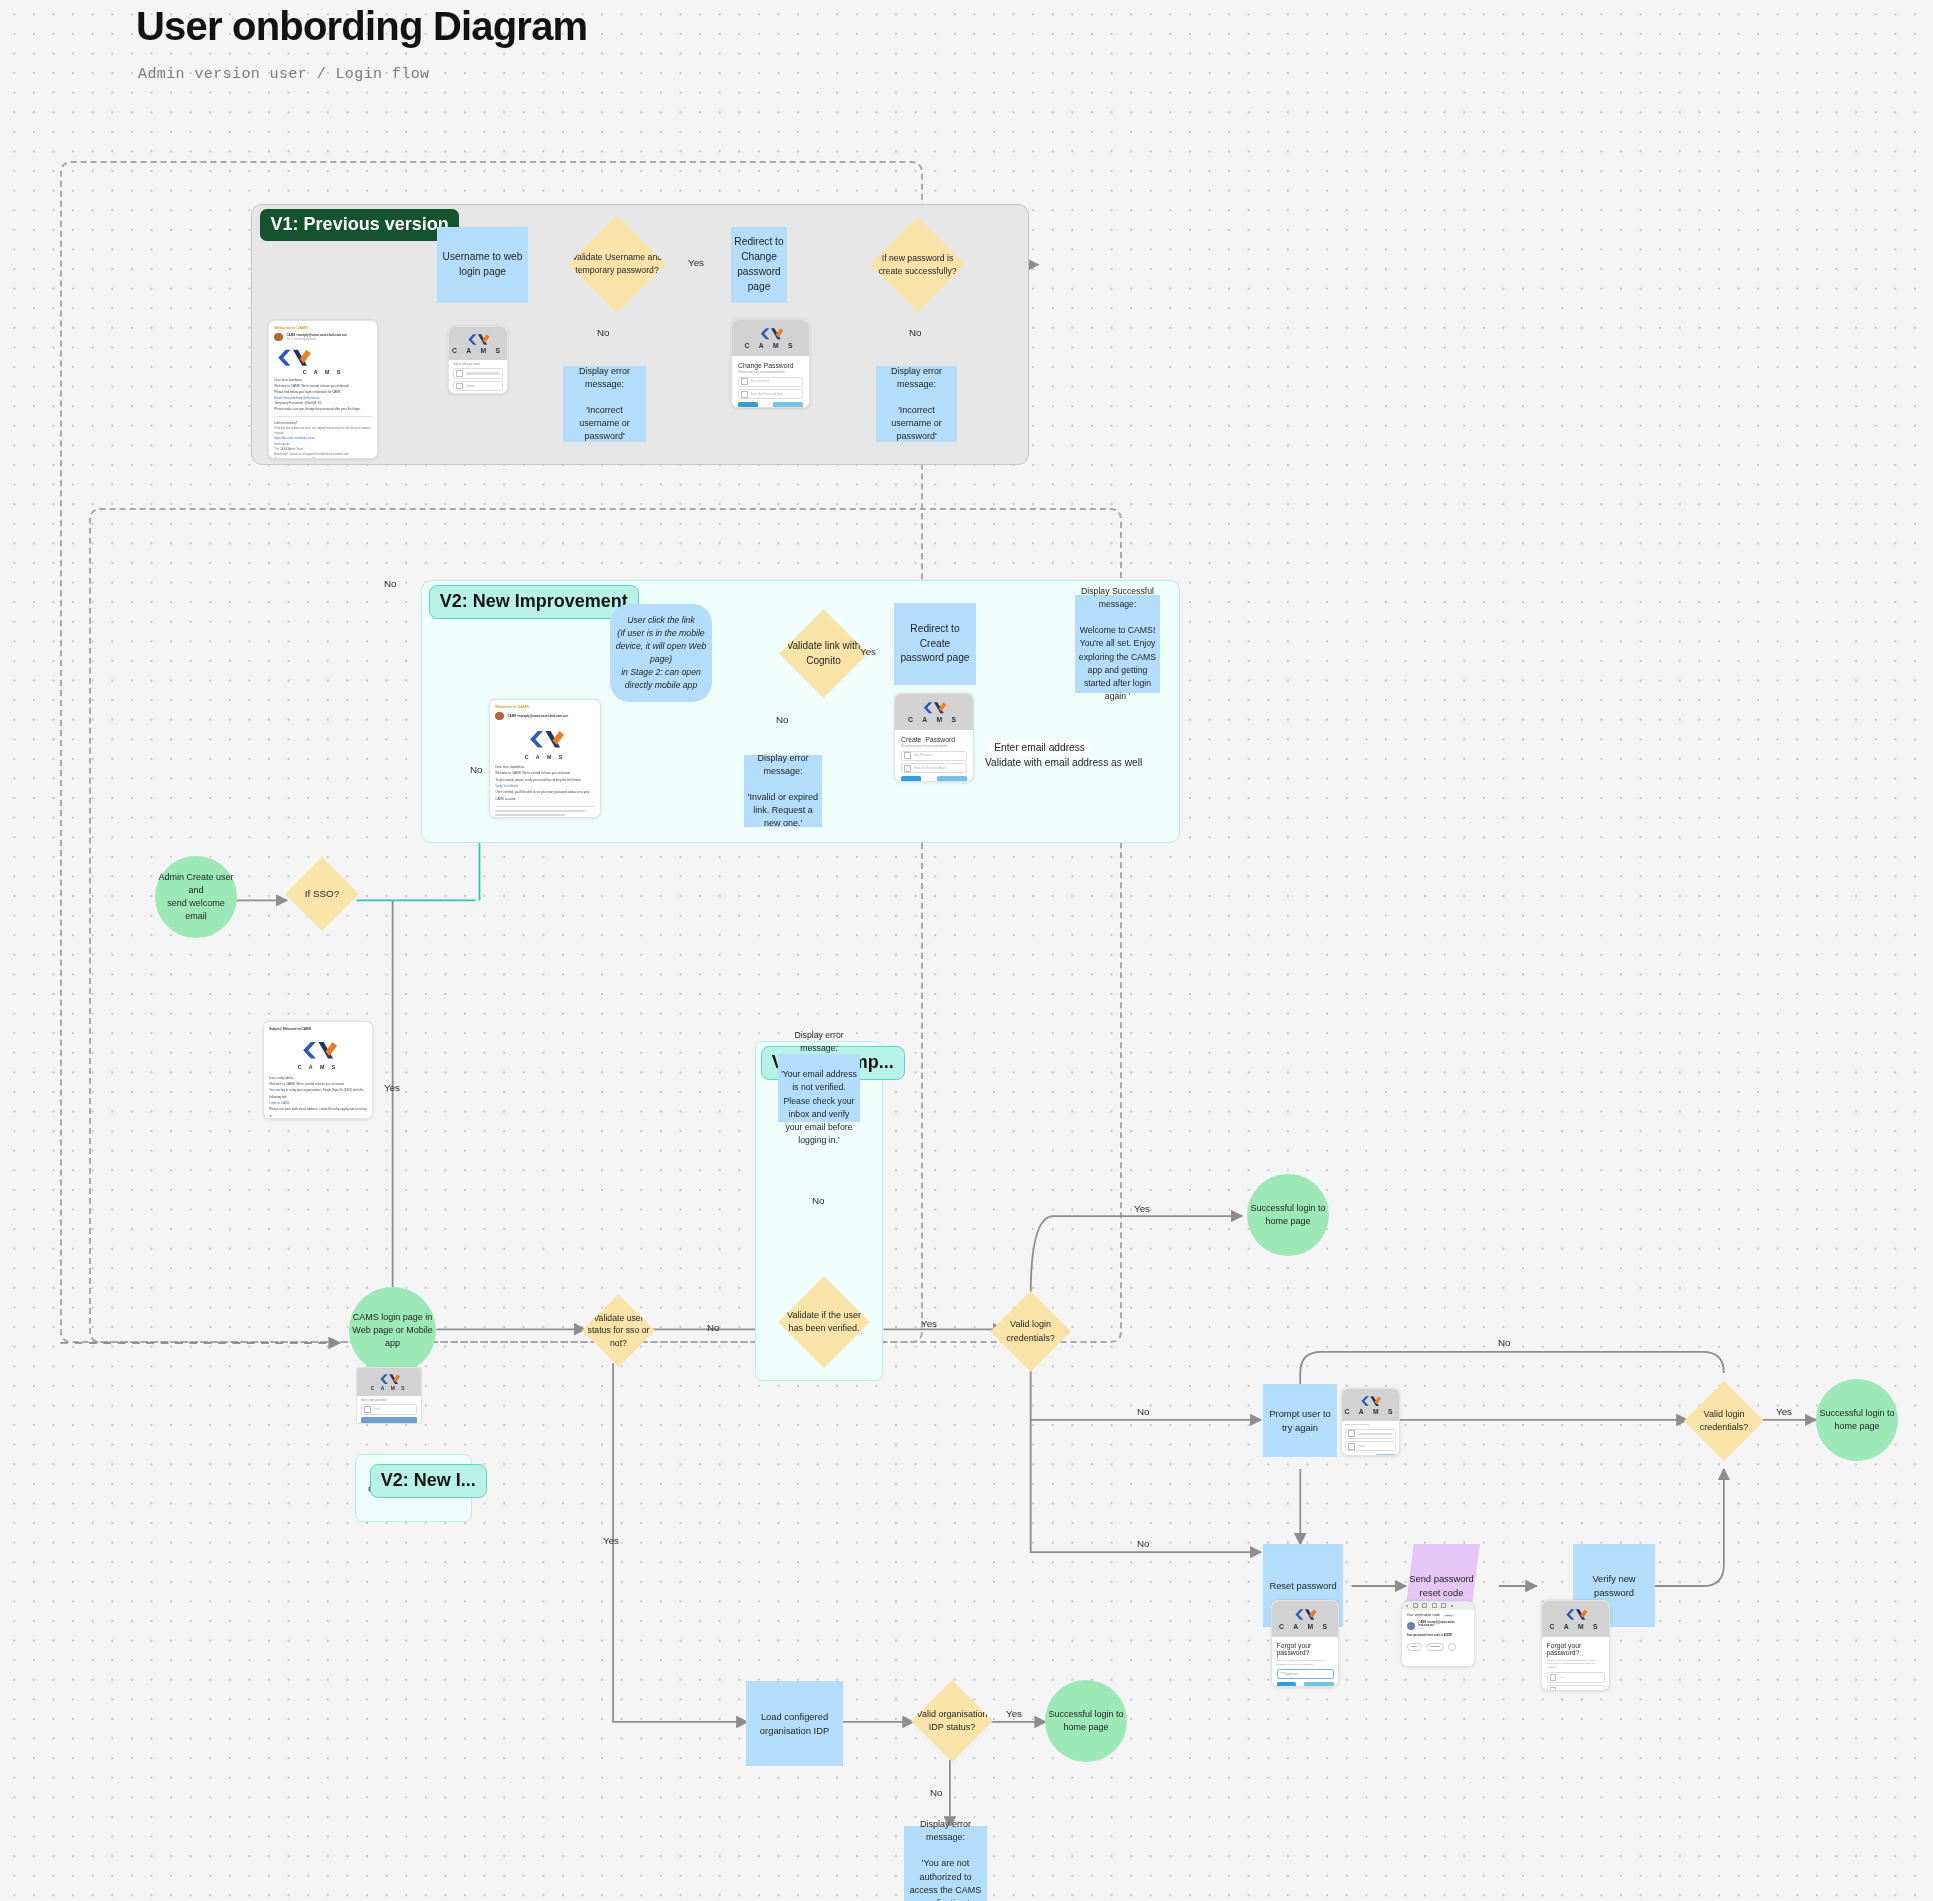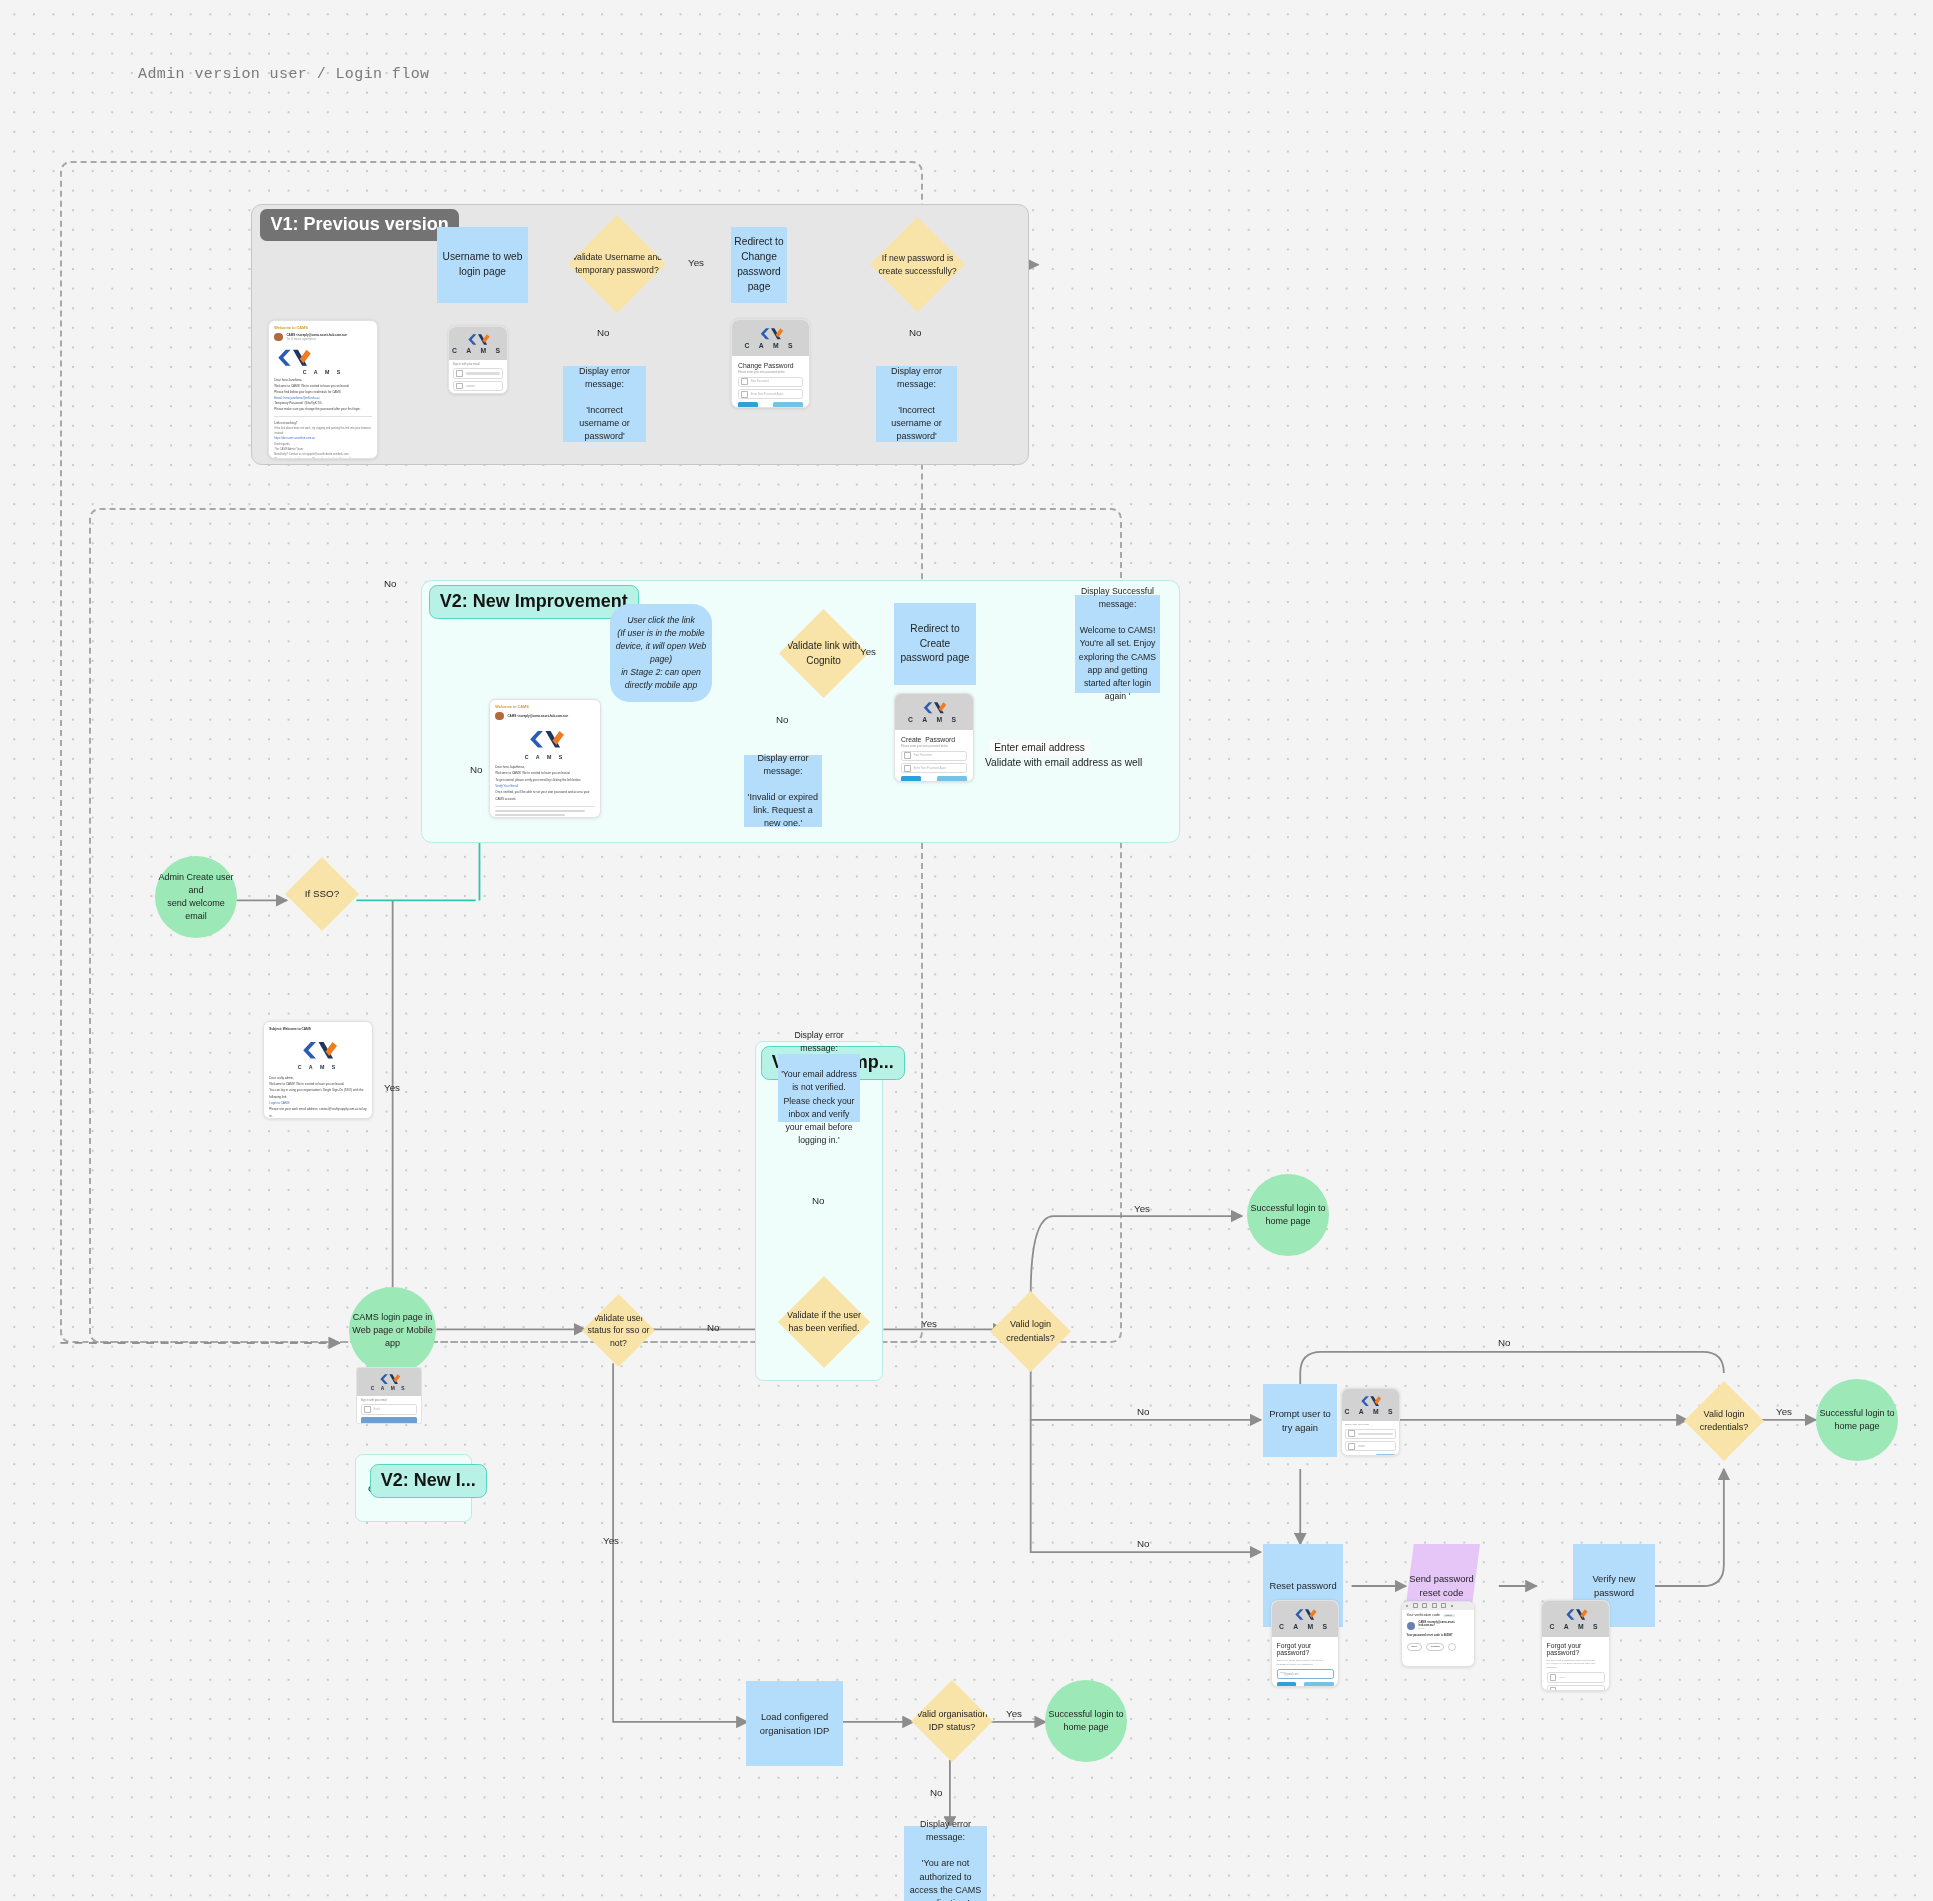--- a/index.html
+++ b/index.html
@@ -36,21 +36,21 @@
   }
   .panel-v2{
     background:#effdfb;border:1.1px solid #b9ece6;border-radius:10.6px;
   }
   .panel-v2b{
     background:#effdfb;border:1.1px solid #b9ece6;border-radius:7.6px;
   }
 
   
   .pill-dark{
-    background:#737373;color:#ffffff;border-radius:6.8px;
+    background:#14532d;color:#ffffff;border-radius:6.8px;
     font-size:18px;font-weight:bold;padding:6px 10.6px 7.6px 10.6px;white-space:nowrap;
     line-height:1;
   }
   .pill-teal{
     background:#b8f2e6;color:#141414;border:1.5px solid #56d6c0;border-radius:8.3px;
     font-size:18px;font-weight:bold;padding:6px 9.8px 7.6px 9.8px;white-space:nowrap;
     line-height:1;
   }
 
   
@@ -116,20 +116,21 @@
   .btn-row{display:flex;justify-content:space-between;align-items:center;margin-top:3px;}
   .mail-top{display:flex;gap:3.8px;align-items:center;}
   .avatar{width:8.3px;height:8.3px;border-radius:50%;background:#b06a3b;flex:none;}
   .hr{height:0.8px;background:#e0e0e0;margin:3.8px 0;}
 </style>
 </head>
 <body>
 
 <div id="canvas">
 
+  <div class="abs page-title">User onbording Diagram</div>
   <div class="abs page-sub">Admin version user / Login flow</div>
 
   <div class="abs dashed-box" style="left:60px;top:161px;width:863px;height:1182px;"></div>
   <div class="abs dashed-box" style="left:89px;top:508px;width:1033px;height:835px;"></div>
 
   <svg id="wires" viewBox="0 0 2560 2518" width="1933" height="1902">
     <defs>
       <marker id="ah" viewBox="0 0 10 10" refX="9" refY="5" markerWidth="7" markerHeight="7" orient="auto-start-reverse">
         <path d="M0,0 L10,5 L0,10 z" fill="#8d8d8d"></path>
       </marker>

